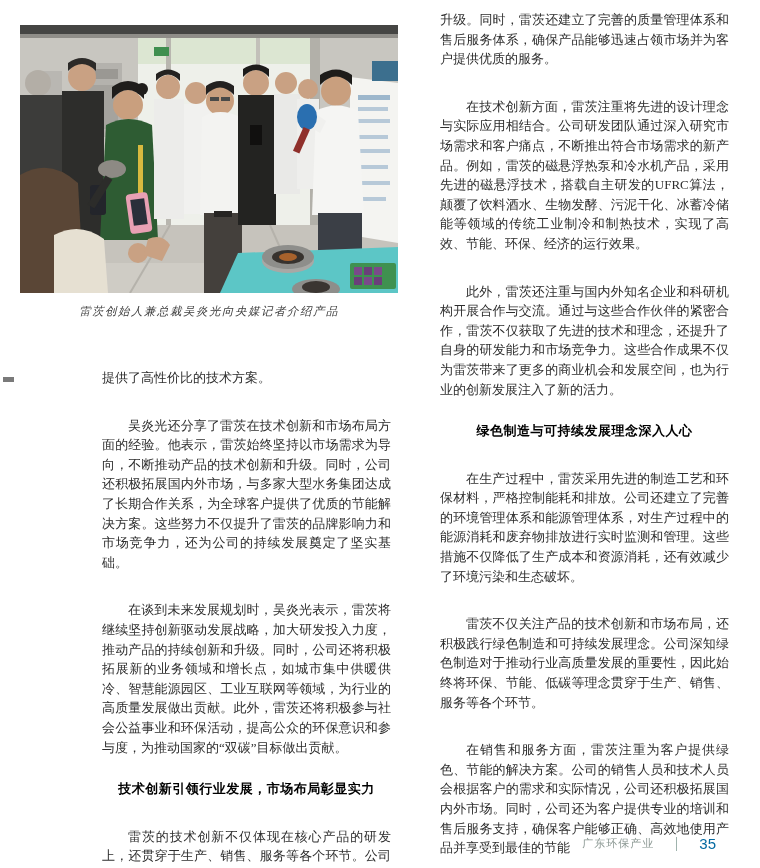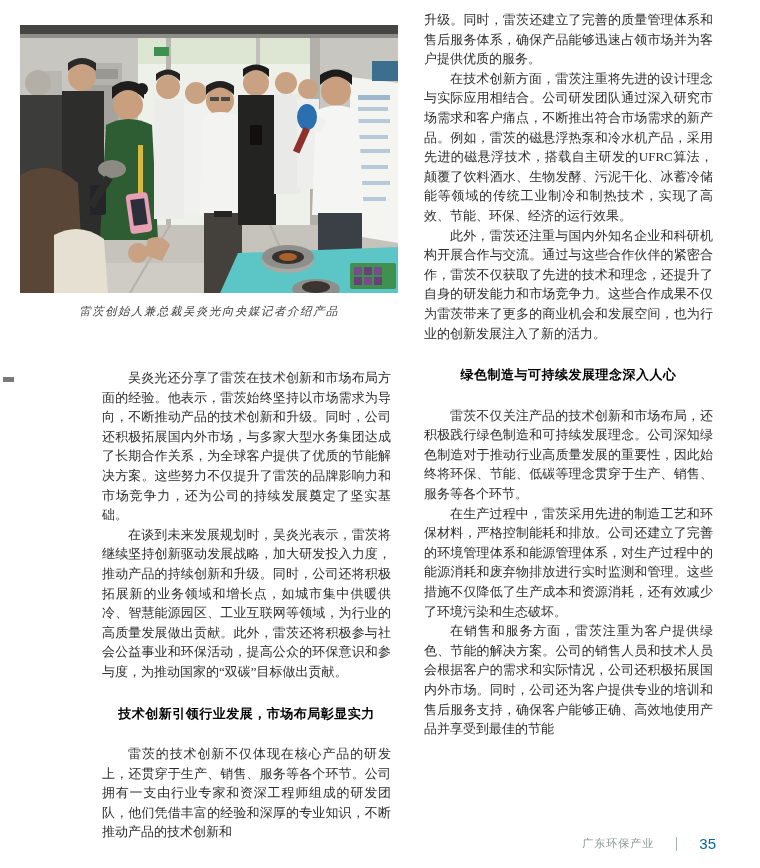--- a/index.html
+++ b/index.html
@@ -45,23 +45,23 @@
   .col {
     position: absolute;
     width: 289px;
     font-size: 13px;
     line-height: 19.6px;
     color: #2e2e2e;
     text-align: justify;
     text-justify: inter-ideograph;
   }
   .col-left  { left: 102px; top: 368px; }
-  .col-right { left: 424px; top: 10px;  }
+  .col-right { left: 440px; top: 10px;  }
   .col p { margin: 0; }
-  .col p.para { text-indent: 2em; }
+  .col p.para { text-indent: 2em; margin-top: 28px; }
   .col p.para_cont { text-indent: 0; }
   .col h3.heading {
     margin: 22px 0 21px 0;
     font-size: 13px;
     font-weight: bold;
     text-align: center;
     color: #000000;
     letter-spacing: 0.5px;
   }
   
@@ -213,32 +213,33 @@
           <rect x="354" y="252" width="8" height="8" fill="#6a3f7a"></rect>
         </g>
       </svg>
     </div>
     <figcaption class="photo-caption">雷茨创始人兼总裁吴炎光向央媒记者介绍产品</figcaption>
   </figure>
 
   <div class="side-mark"></div>
 
   <div class="col col-left">
+      <p class="para_cont">提供了高性价比的技术方案。</p>
       <p class="para">吴炎光还分享了雷茨在技术创新和市场布局方面的经验。他表示，雷茨始终坚持以市场需求为导向，不断推动产品的技术创新和升级。同时，公司还积极拓展国内外市场，与多家大型水务集团达成了长期合作关系，为全球客户提供了优质的节能解决方案。这些努力不仅提升了雷茨的品牌影响力和市场竞争力，还为公司的持续发展奠定了坚实基础。</p>
       <p class="para">在谈到未来发展规划时，吴炎光表示，雷茨将继续坚持创新驱动发展战略，加大研发投入力度，推动产品的持续创新和升级。同时，公司还将积极拓展新的业务领域和增长点，如城市集中供暖供冷、智慧能源园区、工业互联网等领域，为行业的高质量发展做出贡献。此外，雷茨还将积极参与社会公益事业和环保活动，提高公众的环保意识和参与度，为推动国家的“双碳”目标做出贡献。</p>
       <h3 class="heading">技术创新引领行业发展，市场布局彰显实力</h3>
       <p class="para">雷茨的技术创新不仅体现在核心产品的研发上，还贯穿于生产、销售、服务等各个环节。公司拥有一支由行业专家和资深工程师组成的研发团队，他们凭借丰富的经验和深厚的专业知识，不断推动产品的技术创新和</p>
     </div>
   <div class="col col-right">
       <p class="para_cont">升级。同时，雷茨还建立了完善的质量管理体系和售后服务体系，确保产品能够迅速占领市场并为客户提供优质的服务。</p>
       <p class="para">在技术创新方面，雷茨注重将先进的设计理念与实际应用相结合。公司研发团队通过深入研究市场需求和客户痛点，不断推出符合市场需求的新产品。例如，雷茨的磁悬浮热泵和冷水机产品，采用先进的磁悬浮技术，搭载自主研发的UFRC算法，颠覆了饮料酒水、生物发酵、污泥干化、冰蓄冷储能等领域的传统工业制冷和制热技术，实现了高效、节能、环保、经济的运行效果。</p>
       <p class="para">此外，雷茨还注重与国内外知名企业和科研机构开展合作与交流。通过与这些合作伙伴的紧密合作，雷茨不仅获取了先进的技术和理念，还提升了自身的研发能力和市场竞争力。这些合作成果不仅为雷茨带来了更多的商业机会和发展空间，也为行业的创新发展注入了新的活力。</p>
       <h3 class="heading">绿色制造与可持续发展理念深入人心</h3>
+      <p class="para">在生产过程中，雷茨采用先进的制造工艺和环保材料，严格控制能耗和排放。公司还建立了完善的环境管理体系和能源管理体系，对生产过程中的能源消耗和废弃物排放进行实时监测和管理。这些措施不仅降低了生产成本和资源消耗，还有效减少了环境污染和生态破坏。</p>
       <p class="para">雷茨不仅关注产品的技术创新和市场布局，还积极践行绿色制造和可持续发展理念。公司深知绿色制造对于推动行业高质量发展的重要性，因此始终将环保、节能、低碳等理念贯穿于生产、销售、服务等各个环节。</p>
-      <p class="para">在生产过程中，雷茨采用先进的制造工艺和环保材料，严格控制能耗和排放。公司还建立了完善的环境管理体系和能源管理体系，对生产过程中的能源消耗和废弃物排放进行实时监测和管理。这些措施不仅降低了生产成本和资源消耗，还有效减少了环境污染和生态破坏。</p>
       <p class="para">在销售和服务方面，雷茨注重为客户提供绿色、节能的解决方案。公司的销售人员和技术人员会根据客户的需求和实际情况，公司还积极拓展国内外市场。同时，公司还为客户提供专业的培训和售后服务支持，确保客户能够正确、高效地使用产品并享受到最佳的节能</p>
     </div>
 
   <div class="footer">
     <span class="journal">广东环保产业</span>
     <span class="divider"></span>
     <span class="pageno">35</span>
   </div>
 
 </div>

